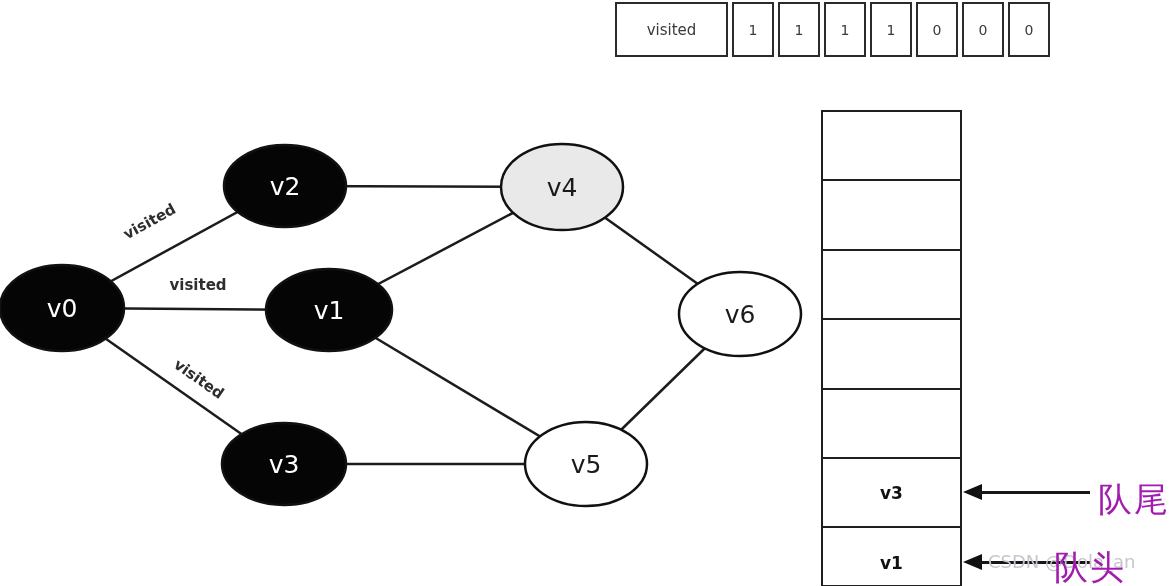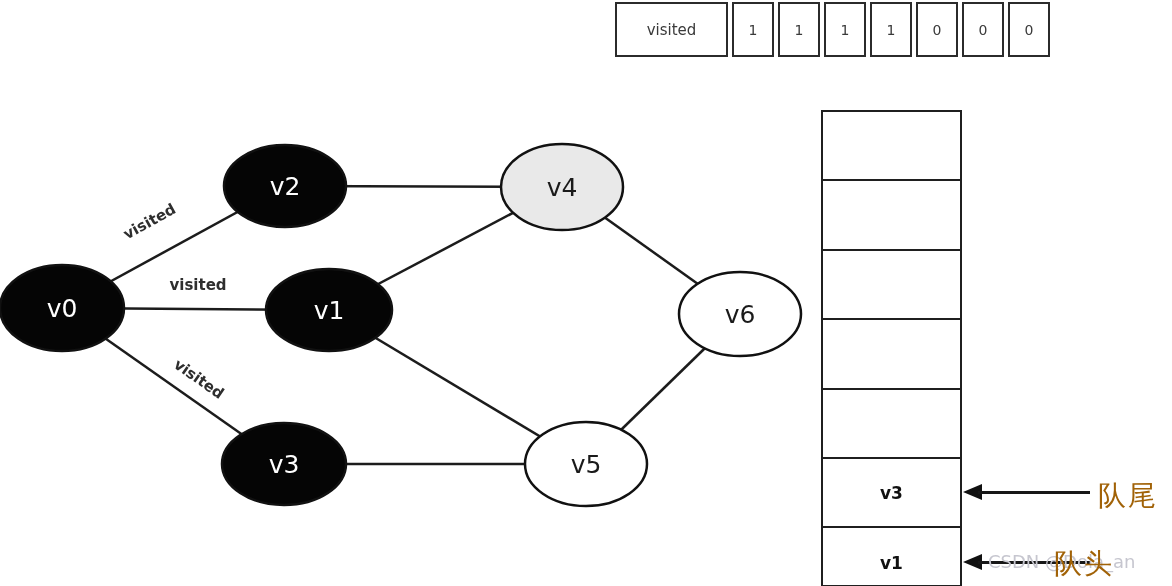--- a/index.html
+++ b/index.html
@@ -26,21 +26,21 @@
   .qcell { flex: 0 0 69.4px; border-bottom: 2px solid #1f1f1f;
            display: flex; align-items: center; justify-content: center;
            font-size: 17px; font-weight: bold; color: #111; }
   .qcell:last-child { border-bottom: none; }
 
   
   .arrow-line { position: absolute; height: 2.5px; background: #171717; z-index: 0; }
   .arrow-head { position: absolute; width: 0; height: 0;
                 border-top: 8px solid transparent; border-bottom: 8px solid transparent;
                 border-right: 19px solid #111; z-index: 0; }
-  .cn-label { position: absolute; font-size: 28px; color: #a16207; z-index: 2;
+  .cn-label { position: absolute; font-size: 34px; color: #a21caf; z-index: 2;
               letter-spacing: 2px; white-space: nowrap; text-align: right; }
 
   
   #watermark { position: absolute; left: 988px; top: 551px; font-size: 18px;
                color: #c6c6cf; z-index: 1; white-space: nowrap; }
 </style>
 </head>
 <body>
 
 <div id="canvas">

